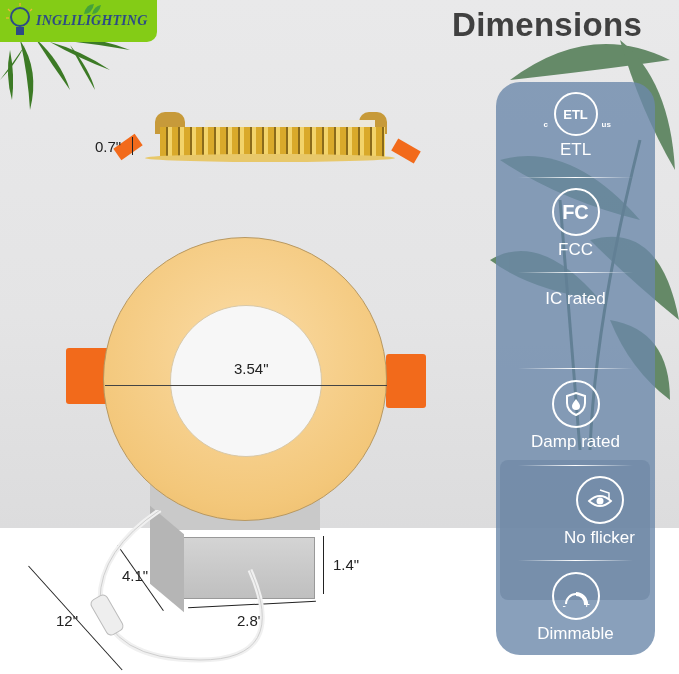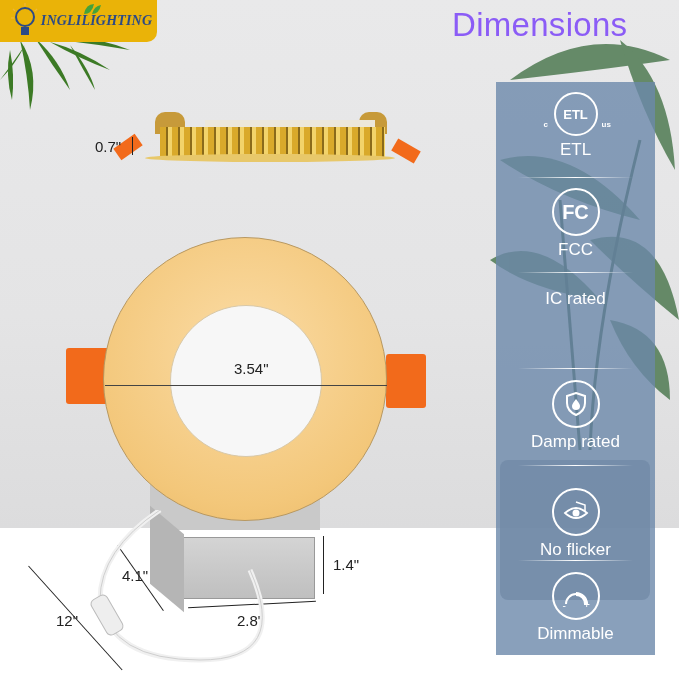--- a/index.html
+++ b/index.html
@@ -1,22 +1,22 @@
 <!DOCTYPE html>
 <html><head>
 <meta charset="utf-8">
 <style>
   html,body{margin:0;padding:0;}
   body{width:679px;height:674px;position:relative;overflow:hidden;font-family:"Liberation Sans",sans-serif;background:#ffffff;}
   .wall{position:absolute;left:0;top:0;width:679px;height:528px;background:linear-gradient(180deg,#e9e9ea 0%,#e4e4e5 60%,#dcdcdd 100%);}
   .floor{position:absolute;left:0;top:528px;width:679px;height:146px;background:#ffffff;}
-  .logo-box{position:absolute;left:0;top:0;width:157px;height:42px;background:#eab308;border-bottom-right-radius:10px;display:flex;align-items:center;justify-content:center;}
+  .logo-box{position:absolute;left:0;top:0;width:157px;height:42px;background:#84cc16;border-bottom-right-radius:10px;display:flex;align-items:center;}
   .logo-text{font-family:"Liberation Serif",serif;font-style:italic;font-weight:bold;color:#2c4a86;font-size:14px;letter-spacing:0.2px;margin-left:2px;}
-  .title{position:absolute;left:452px;top:6px;font-size:33px;font-weight:normal;color:#8b5cf6;letter-spacing:0.3px;}
-  .panel{position:absolute;left:496px;top:82px;width:159px;height:573px;background:rgba(108,136,170,0.80);}
+  .title{position:absolute;left:452px;top:6px;font-size:33px;font-weight:bold;color:#404040;letter-spacing:0.3px;}
+  .panel{position:absolute;left:496px;top:82px;width:159px;height:573px;background:rgba(108,136,170,0.80);border-radius:24px;}
   .badge{position:absolute;left:0;width:159px;display:flex;flex-direction:column;align-items:center;color:#fff;}
   .circle{width:48px;height:48px;border:2px solid #fff;border-radius:50%;display:flex;align-items:center;justify-content:center;box-sizing:border-box;}
   .blabel{font-size:17px;margin-top:4px;color:#fff;}
   .divider{position:absolute;left:22px;width:115px;height:1px;background:linear-gradient(90deg,rgba(255,255,255,0),#fff,rgba(255,255,255,0));}
   .dim{position:absolute;font-size:15px;color:#222;}
   .plant{position:absolute;}
 </style>
 </head>
 <body>
 
@@ -137,21 +137,21 @@
     <div class="circle">
       <svg width="22" height="24" viewBox="0 0 22 24">
           <path d="M11 1 L20 4 V11 Q20 19 11 23 Q2 19 2 11 V4Z" fill="none" stroke="#fff" stroke-width="2"></path>
           <path d="M11 7 Q15 12 15 14 A4 4 0 0 1 7 14 Q7 12 11 7Z" fill="#fff"></path>
         </svg>
     </div>
     <span class="blabel">Damp rated</span>
   </div>
   <div class="divider" style="top:383px;"></div>
 
-  <div class="badge" style="top:406px;">
+  <div class="badge" style="top:394px;padding-left:24px;">
     <div class="circle">
       <svg width="26" height="22" viewBox="0 0 26 22">
           <path d="M13 1 L22 4 V10" fill="none" stroke="#fff" stroke-width="1.5"></path>
           <path d="M2 12 Q13 2 24 12 Q13 22 2 12Z" fill="none" stroke="#fff" stroke-width="1.8"></path>
           <circle cx="13" cy="12" r="3.5" fill="#fff"></circle>
         </svg>
     </div>
     <span class="blabel">No flicker</span>
   </div>
   <div class="divider" style="top:478px;"></div>

